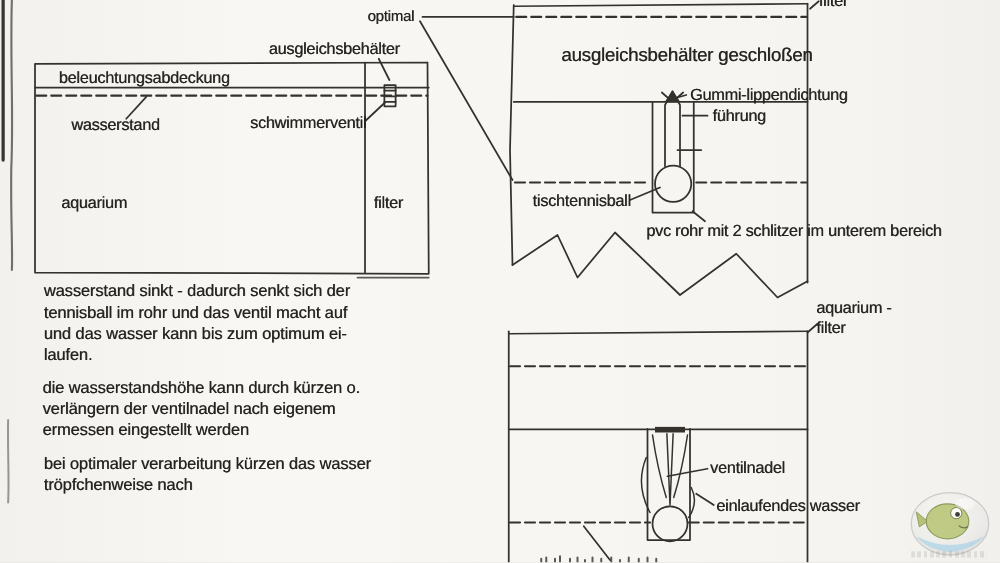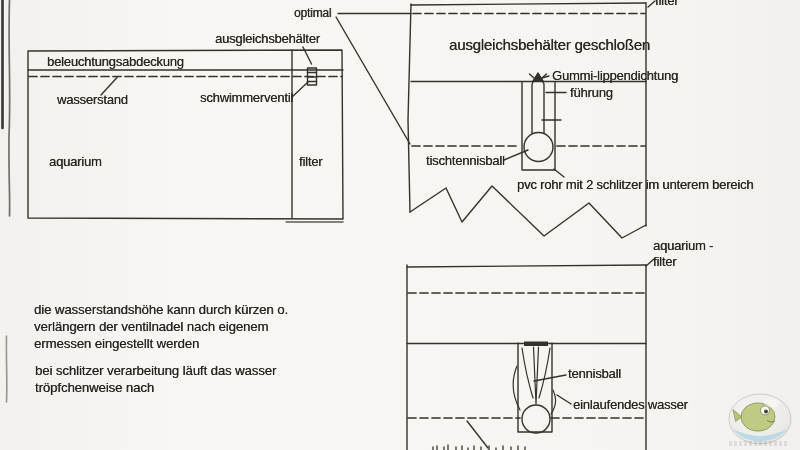--- a/index.html
+++ b/index.html
@@ -98,27 +98,31 @@
 
   <div class="lbl" style="left:655px;top:-7px">filter</div>
   <div class="lbl" style="left:449px;top:36px;font-size:15px">ausgleichsbehälter geschloßen</div>
   <div class="lbl" style="left:552px;top:68px">Gummi-lippendichtung</div>
   <div class="lbl" style="left:570px;top:85px">führung</div>
   <div class="lbl" style="left:426px;top:153px">tischtennisball</div>
   <div class="lbl" style="left:517px;top:177px">pvc rohr mit 2 schlitzer im unterem bereich</div>
 
   <div class="lbl" style="left:653px;top:238px">aquarium -</div>
   <div class="lbl" style="left:653px;top:254px">filter</div>
-  <div class="lbl" style="left:568px;top:366px">tennisball</div>
+  <div class="lbl" style="left:568px;top:366px">ventilnadel</div>
   <div class="lbl" style="left:573px;top:397px">einlaufendes wasser</div>
 
+  <div class="para" style="left:35px;top:224px">wasserstand sinkt - dadurch senkt sich der
+tennisball im rohr und das ventil macht auf
+und das wasser kann bis zum optimum ei-
+laufen.</div>
   <div class="para" style="left:34px;top:301px">die wasserstandshöhe kann durch kürzen o.
 verlängern der ventilnadel nach eigenem
 ermessen eingestellt werden</div>
-  <div class="para" style="left:35px;top:362px">bei schlitzer verarbeitung läuft das wasser
+  <div class="para" style="left:35px;top:362px">bei optimaler verarbeitung kürzen das wasser
 tröpfchenweise nach</div>
 
   <div class="wm">
     <svg viewBox="0 0 66 52" width="66" height="52">
       <defs>
         <radialGradient id="glass" cx="0.45" cy="0.35" r="0.75">
           <stop offset="0%" stop-color="rgba(255,255,255,0.1)"></stop>
           <stop offset="75%" stop-color="rgba(205,205,205,0.25)"></stop>
           <stop offset="100%" stop-color="rgba(160,160,160,0.4)"></stop>
         </radialGradient>

